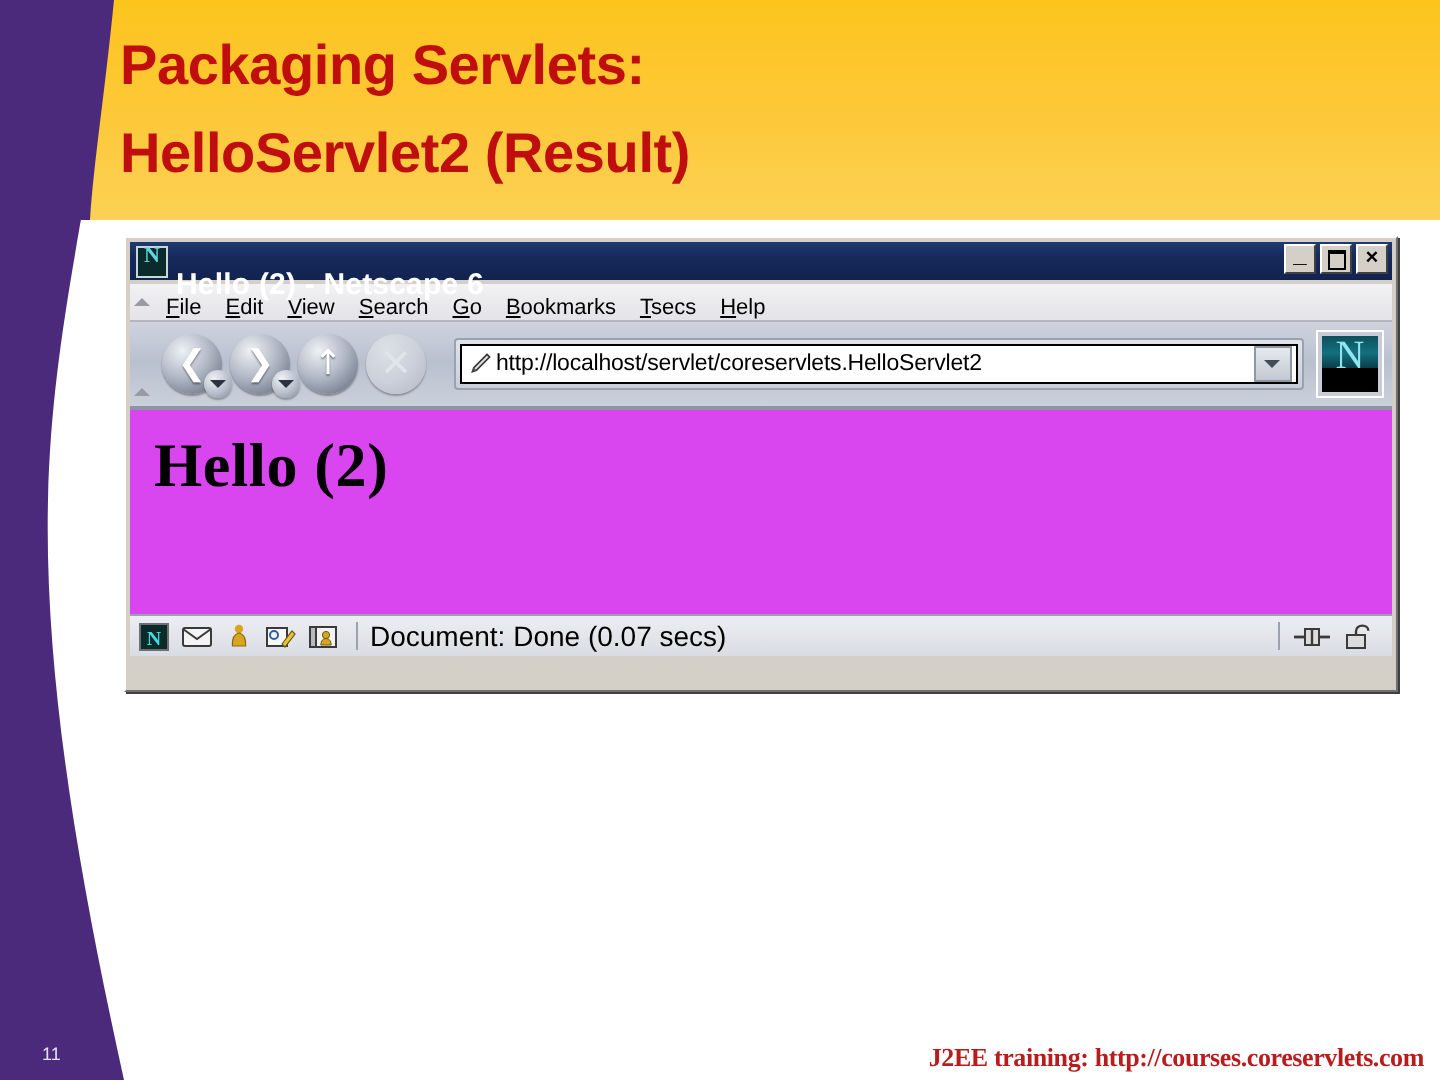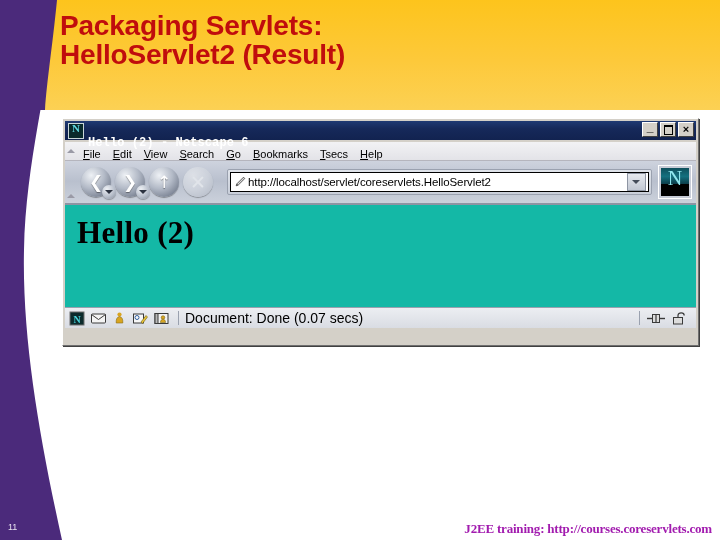--- a/index.html
+++ b/index.html
@@ -37,21 +37,21 @@
     position: absolute; left: 0; top: 0; width: 120px; height: 110px;
   }
   #title {
     position: absolute;
     left: 60px; top: 11px;
     width: 640px;
     color: #c00d0d;
     font-family: "Liberation Sans", sans-serif;
     font-weight: bold;
     font-size: 28px;
-    line-height: 29px;
+    line-height: 44px;
     letter-spacing: -0.2px;
     white-space: pre-line;
   }
 
   
   #browser {
     position: absolute;
     left: 62px; top: 118px;
     width: 637px; height: 228px;
     background: #d4d0c8;
@@ -81,23 +81,23 @@
   #app-icon::after {
     content: "N";
     position: absolute; left: 0; right: 0; top: -2px;
     text-align: center;
     font-family: "Liberation Serif", serif;
     font-size: 11px; font-weight: bold;
     color: #5fd8e0;
   }
   #titlebar-text {
     color: #ffffff;
-    font-size: 12px;
+    font-size: 15px;
     font-weight: bold;
-    font-family: Liberation Mono, monospace;
+    font-family: Liberation Sans, sans-serif;
     letter-spacing: 0.1px;
     white-space: nowrap;
     margin-top: 24px;
   }
   #window-buttons {
     position: absolute; right: 2px; top: 1px;
     display: flex; gap: 2px;
   }
   .winbtn {
     width: 16px; height: 15px;
@@ -270,21 +270,21 @@
     text-align: center;
     font-family: "Liberation Serif", serif;
     font-size: 20px;
     color: #8fe6ee;
   }
 
   
   #viewport {
     margin: 0 2px;
     height: 102px;
-    background: #14b8a6;
+    background: #d946ef;
     border-top: 1px solid #8d94a3;
     position: relative;
     overflow: hidden;
   }
   #page-heading {
     position: absolute;
     left: 12px; top: 10px;
     font-family: "Liberation Serif", serif;
     font-weight: bold;
     font-size: 31px;
@@ -330,32 +330,32 @@
   .sb-right-icon {
     width: 20px; height: 15px;
     margin-right: 5px;
     flex: 0 0 auto;
     position: relative;
   }
 
   
   #slide-number {
     position: absolute;
-    left: 8px; bottom: 8px;
+    left: 21px; bottom: 8px;
     font-family: Liberation Sans, sans-serif;
     font-size: 9px;
     color: #e7e2ef;
   }
   #footer-text {
     position: absolute;
     right: 8px; bottom: 3px;
     font-family: "Liberation Serif", serif;
     font-weight: bold;
     font-size: 13px;
-    color: #a21caf;
+    color: #b91c1c;
     letter-spacing: -0.2px;
   }
 </style>
 </head>
 <body>
 
 <div id="slide">
 
   <svg id="left-band" viewBox="0 0 130 540" preserveAspectRatio="none">
     <path d="M0,0 L57,0 C48,90 26,160 24,250 C22,340 40,440 62,540 L0,540 Z" fill="#4b2a7b"></path>

